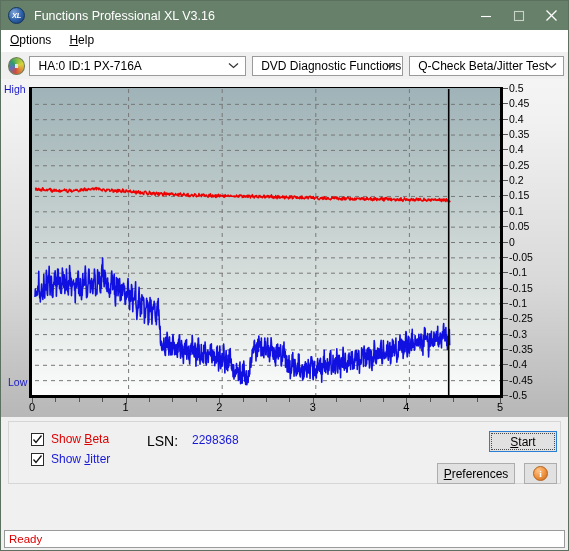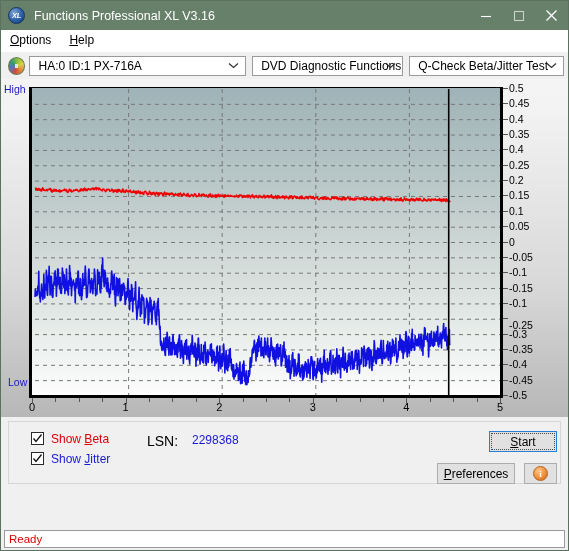--- a/index.html
+++ b/index.html
@@ -200,21 +200,21 @@
     position: absolute;
     left: 7px; right: 7px; top: 4px;
     height: 63px;
     border: 1px solid #d6d6d6;
     background: #f0f0f0;
     box-sizing: border-box;
   }
   .chk-row {
     position: absolute;
     display: flex;
-    align-items: flex-start;
+    align-items: flex-end;
   }
   .chk-row.beta  { left: 22px; top: 10px; }
   .chk-row.jitter{ left: 22px; top: 30px; }
   .checkbox {
     width: 13px; height: 13px;
     border: 1px solid #2a2a2a;
     background: #ffffff;
     box-sizing: border-box;
     display: flex;
     align-items: center;
@@ -424,21 +424,21 @@
         <div class="ytick" style="top: 162.5px;">0</div>
         <div style="position: absolute; left: 502px; width: 5px; height: 1px; background: rgb(85, 85, 85); top: 162.5px;"></div>
         <div class="ytick" style="top: 177.85px;">-0.05</div>
         <div style="position: absolute; left: 502px; width: 5px; height: 1px; background: rgb(85, 85, 85); top: 177.85px;"></div>
         <div class="ytick" style="top: 193.2px;">-0.1</div>
         <div style="position: absolute; left: 502px; width: 5px; height: 1px; background: rgb(85, 85, 85); top: 193.2px;"></div>
         <div class="ytick" style="top: 208.55px;">-0.15</div>
         <div style="position: absolute; left: 502px; width: 5px; height: 1px; background: rgb(85, 85, 85); top: 208.55px;"></div>
         <div class="ytick" style="top: 223.9px;">-0.1</div>
         <div style="position: absolute; left: 502px; width: 5px; height: 1px; background: rgb(85, 85, 85); top: 223.9px;"></div>
-        <div class="ytick" style="top: 239.25px; margin-top: 7px;">-0.25</div>
+        <div class="ytick" style="top: 239.25px;">-0.25</div>
         <div style="position: absolute; left: 502px; width: 5px; height: 1px; background: rgb(85, 85, 85); top: 239.25px;"></div>
         <div class="ytick" style="top: 254.6px;">-0.3</div>
         <div style="position: absolute; left: 502px; width: 5px; height: 1px; background: rgb(85, 85, 85); top: 254.6px;"></div>
         <div class="ytick" style="top: 269.95px;">-0.35</div>
         <div style="position: absolute; left: 502px; width: 5px; height: 1px; background: rgb(85, 85, 85); top: 269.95px;"></div>
         <div class="ytick" style="top: 285.3px;">-0.4</div>
         <div style="position: absolute; left: 502px; width: 5px; height: 1px; background: rgb(85, 85, 85); top: 285.3px;"></div>
         <div class="ytick" style="top: 300.65px;">-0.45</div>
         <div style="position: absolute; left: 502px; width: 5px; height: 1px; background: rgb(85, 85, 85); top: 300.65px;"></div>
         <div class="ytick" style="top: 316px;">-0.5</div>

